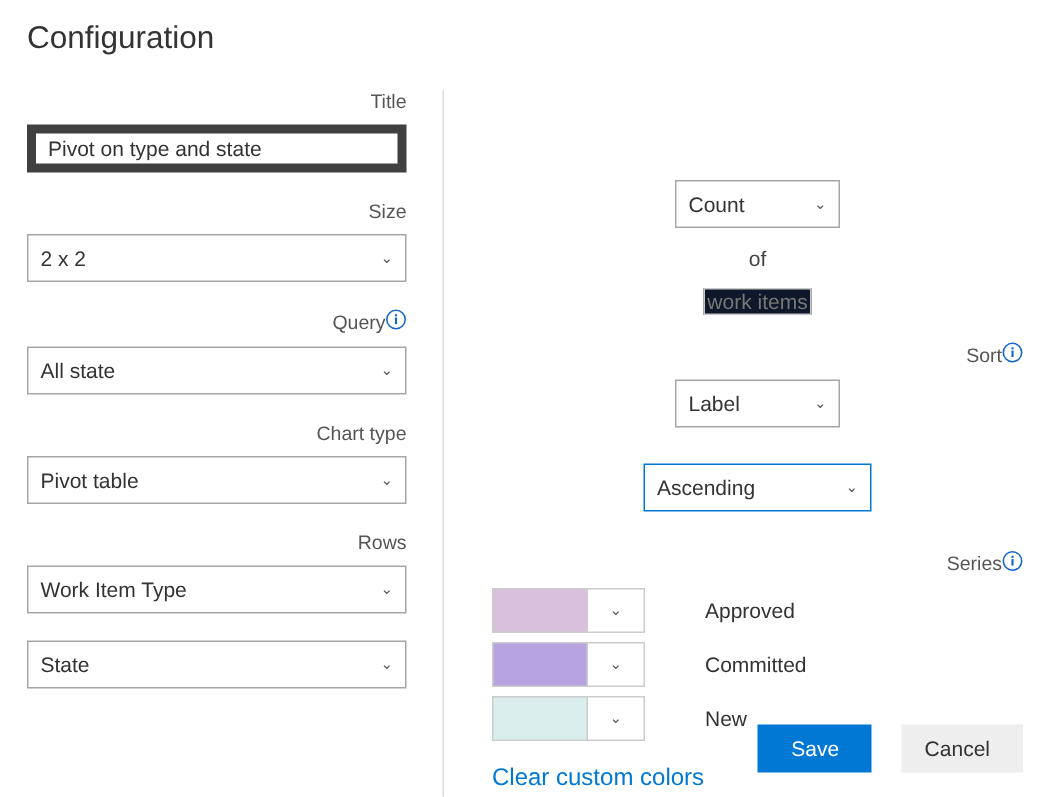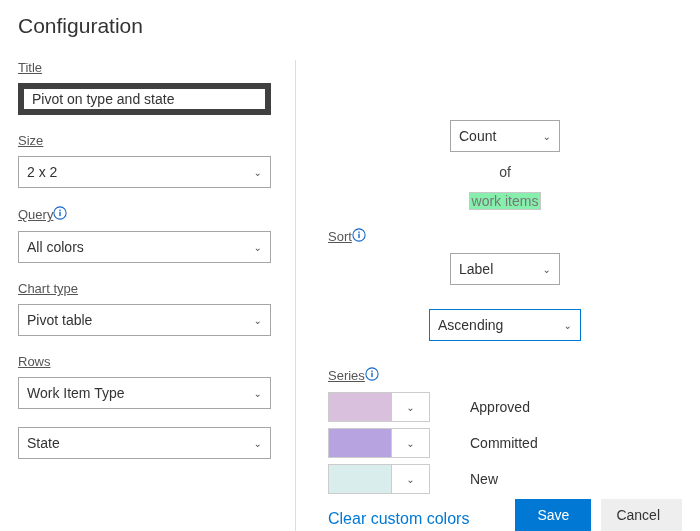--- a/index.html
+++ b/index.html
@@ -1,38 +1,38 @@
 <!DOCTYPE html>
 <html><head>
   <meta charset="utf-8">
   <style>
     * { box-sizing: border-box; margin: 0; padding: 0; font-family: "Segoe UI", Arial, sans-serif; }
     body { background: #fff; width: 700px; height: 531px; padding: 14px 18px; position: relative; color: #323130; }
     .page-title { font-size: 21px; font-weight: 400; margin-bottom: 22px; color: #333; }
     .columns { display: flex; gap: 0; }
     .col-left { width: 278px; padding-right: 24px; border-right: 1px solid #ddd; }
     .col-right { flex: 1; padding-left: 32px; padding-top: 60px; }
-    .field-label { font-size: 13px; color: #555; margin-bottom: 8px; display: flex; align-items: center; justify-content: flex-start; text-decoration: underline; }
+    .field-label { font-size: 13px; color: #555; margin-bottom: 8px; display: flex; align-items: center; justify-content: flex-end; }
     .field-label .info { color: #1166c9; cursor: pointer; }
     .text-input { width: 100%; height: 32px; border: 6px solid #404040; padding: 0 8px; font-size: 14px; color: #333; outline: none; }
     .field-group { margin-bottom: 18px; }
     .select { width: 100%; height: 32px; border: 1px solid #a6a6a6; padding: 0 8px; font-size: 14px; color: #333; display: flex; align-items: center; justify-content: space-between; background: #fff; cursor: pointer; }
     .select.narrow { width: 110px; }
     .select.med { width: 152px; display: inline-flex; }
     .select.sel { border-color: #0078d4; }
     .chev { font-size: 10px; color: #555; }
     .inline-row { display: flex; align-items: center; gap: 12px; flex-direction: column; }
     .of-text { font-size: 14px; color: #444; }
-    .readonly { height: 36px; border: 1px solid #c8c8c8; background: #86efac; color: #777; padding: 0 2px; font-size: 14px; display: flex; align-items: center; flex: 1; }
+    .readonly { height: 36px; border: 1px solid #c8c8c8; background: #0f172a; color: #777; padding: 0 2px; font-size: 14px; display: flex; align-items: center; flex: 1; }
     .series-row { display: flex; align-items: center; gap: 0; margin-bottom: 6px; }
     .swatch { width: 64px; height: 30px; border: 1px solid #ccc; }
     .swatch-btn { width: 38px; height: 30px; border: 1px solid #ccc; border-left: none; display: flex; align-items: center; justify-content: center; cursor: pointer; background: #fff; }
     .series-label { margin-left: 40px; font-size: 14px; color: #333; }
     .link { color: #0078d4; font-size: 16px; cursor: pointer; margin-top: 10px; display: inline-block; }
-    .footer { position: absolute; bottom: 0; right: 18px; display: flex; gap: 10px; }
+    .footer { position: absolute; bottom: 16px; right: 18px; display: flex; gap: 20px; }
     .btn { height: 32px; padding: 0 22px; font-size: 14px; cursor: pointer; border: none; }
     .btn-primary { background: #0078d4; color: #fff; }
     .btn-secondary { background: #eee; color: #333; padding-left: 15px; }
     svg.info-ic { width: 14px; height: 14px; }
   </style>
 </head>
 <body>
 
 <h1 class="page-title">Configuration</h1>
 
@@ -56,21 +56,21 @@
     <div class="field-group">
       <div class="field-label">
         <span>Query</span>
         <span class="info"><svg class="info-ic" viewBox="0 0 16 16">
               <circle cx="8" cy="8" r="7" fill="none" stroke="#1166c9" stroke-width="1.2"></circle>
               <rect x="7.2" y="6.5" width="1.6" height="5" fill="#1166c9"></rect>
               <rect x="7.2" y="4" width="1.6" height="1.6" fill="#1166c9"></rect>
             </svg></span>
       </div>
       <div class="select">
-        <span>All colors</span>
+        <span>All state</span>
         <span class="chev">⌄</span>
       </div>
     </div>
     <div class="field-group">
       <div class="field-label">
           <span>Chart type</span>
         </div>
       <div class="select">
         <span>Pivot table</span>
         <span class="chev">⌄</span>

